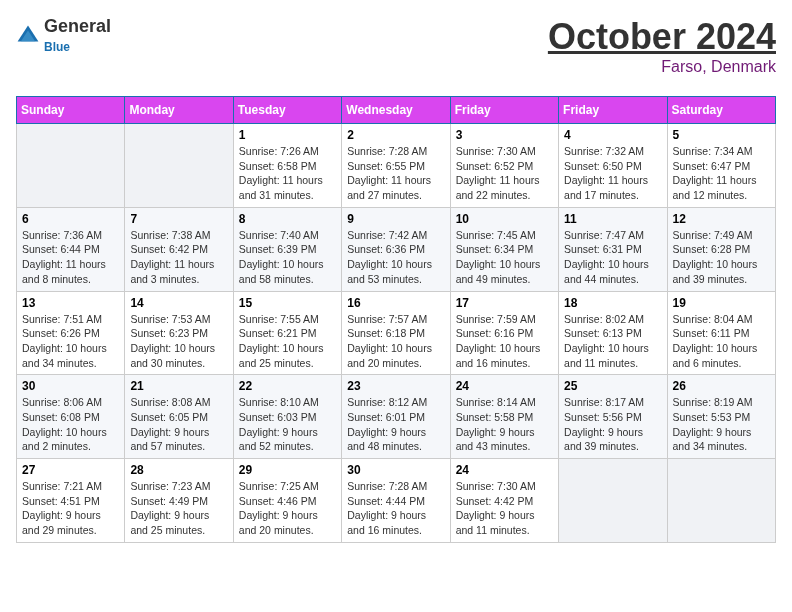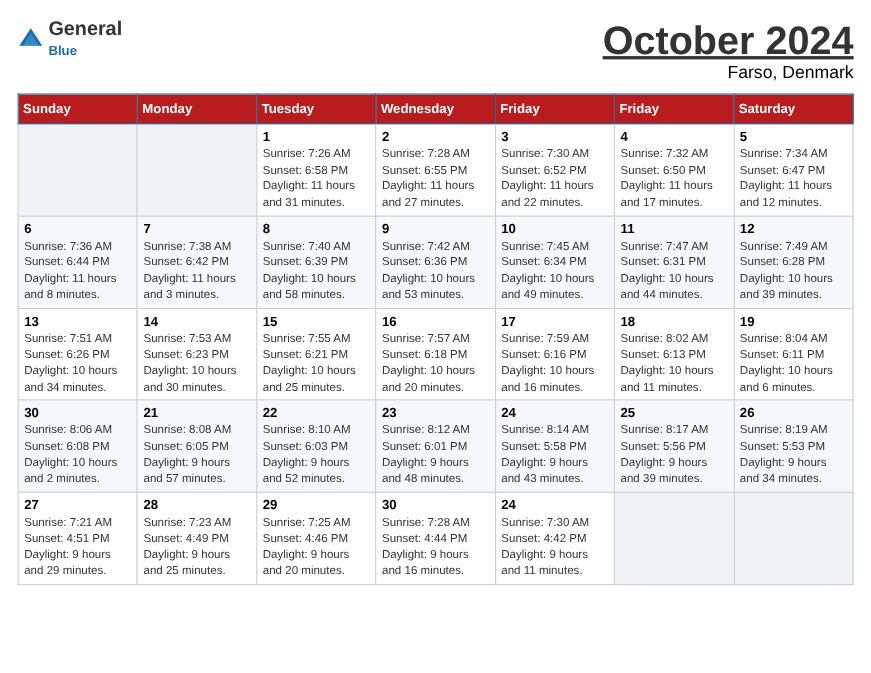--- a/index.html
+++ b/index.html
@@ -7,21 +7,21 @@
       font-family: Arial, sans-serif;
       background: #fff;
       width: 792px;
       min-height: 612px;
       padding: 16px;
     }
     .header {
       display: flex;
       justify-content: space-between;
       align-items: flex-start;
-      margin-bottom: 9px;
+      margin-bottom: 20px;
     }
     .logo {
       display: flex;
       align-items: center;
       gap: 4px;
     }
     .logo-text-general {
       font-size: 18px;
       font-weight: bold;
       color: #333;
@@ -39,29 +39,29 @@
       text-align: right;
     }
     .month-title {
       font-size: 36px;
       font-weight: bold;
       color: #333;
       text-decoration: underline;
     }
     .location-title {
       font-size: 16px;
-      color: #000000;
+      color: #701a75;
     }
     table {
       width: 100%;
       border-collapse: collapse;
       font-size: 11px;
     }
     thead tr th {
-      background-color: #b91c1c;
+      background-color: #d946ef;
       color: #fff;
       padding: 6px 4px;
       text-align: left;
       font-size: 12px;
       border: 1px solid #1a6faf;
     }
     tbody tr td {
       border: 1px solid #ccc;
       padding: 4px 5px;
       vertical-align: top;

